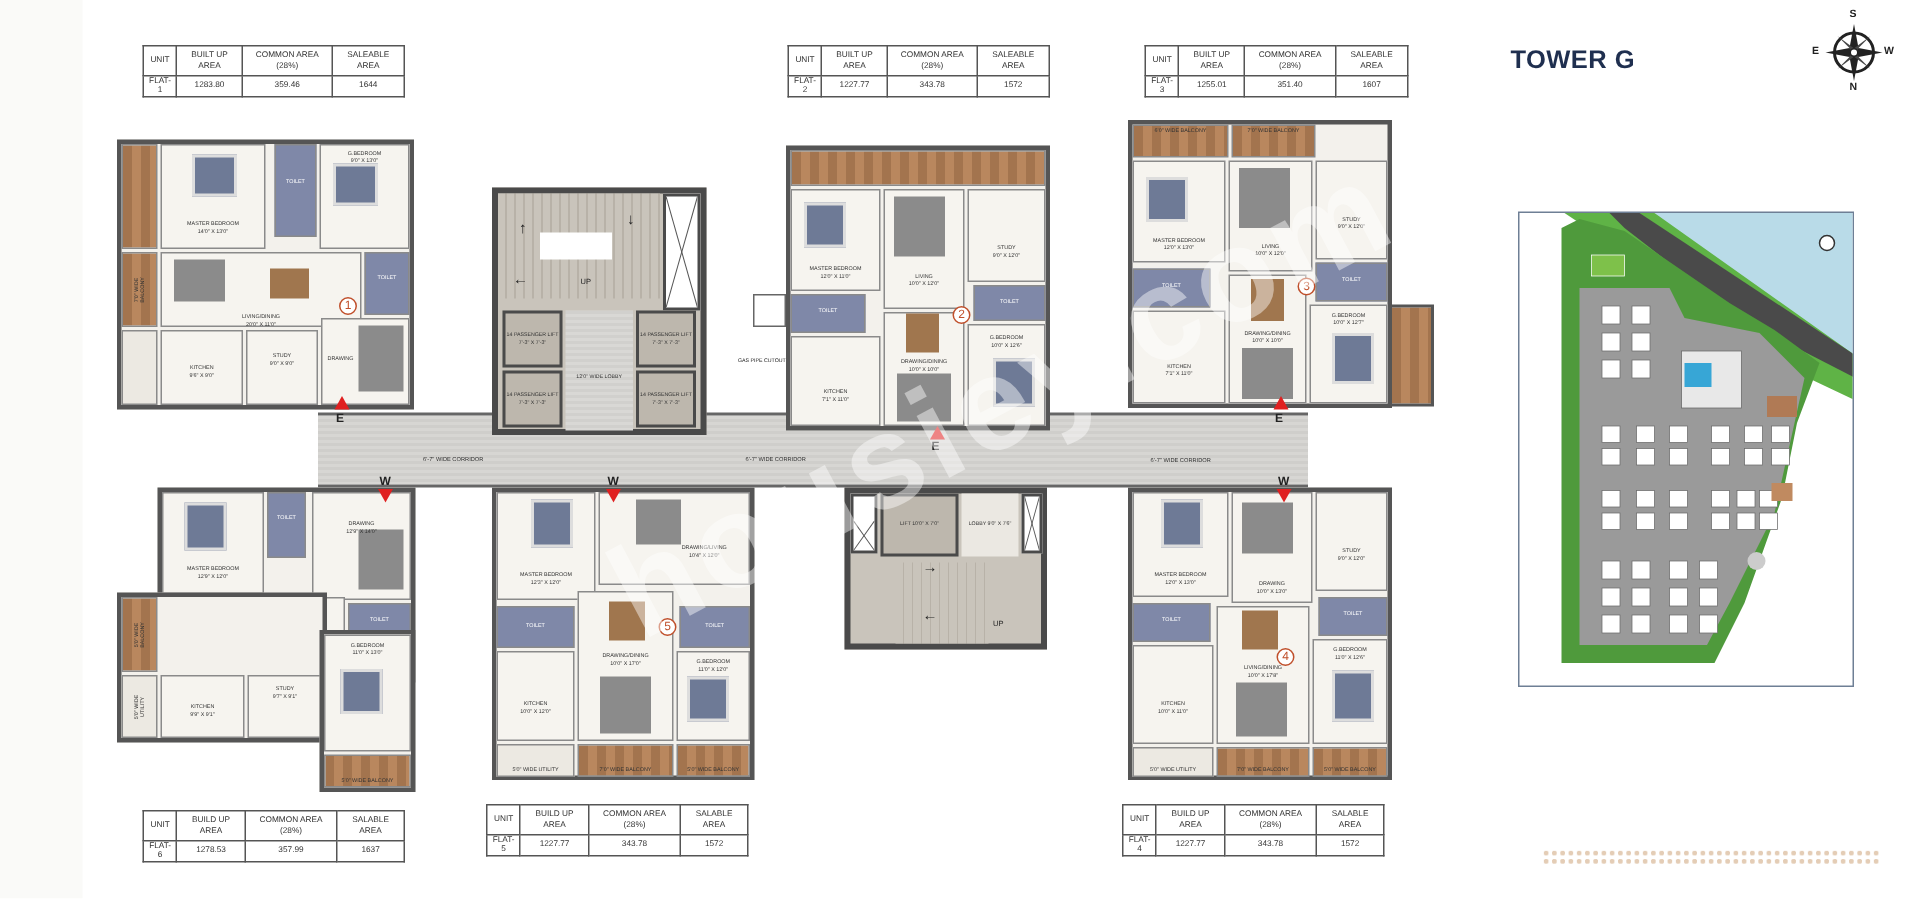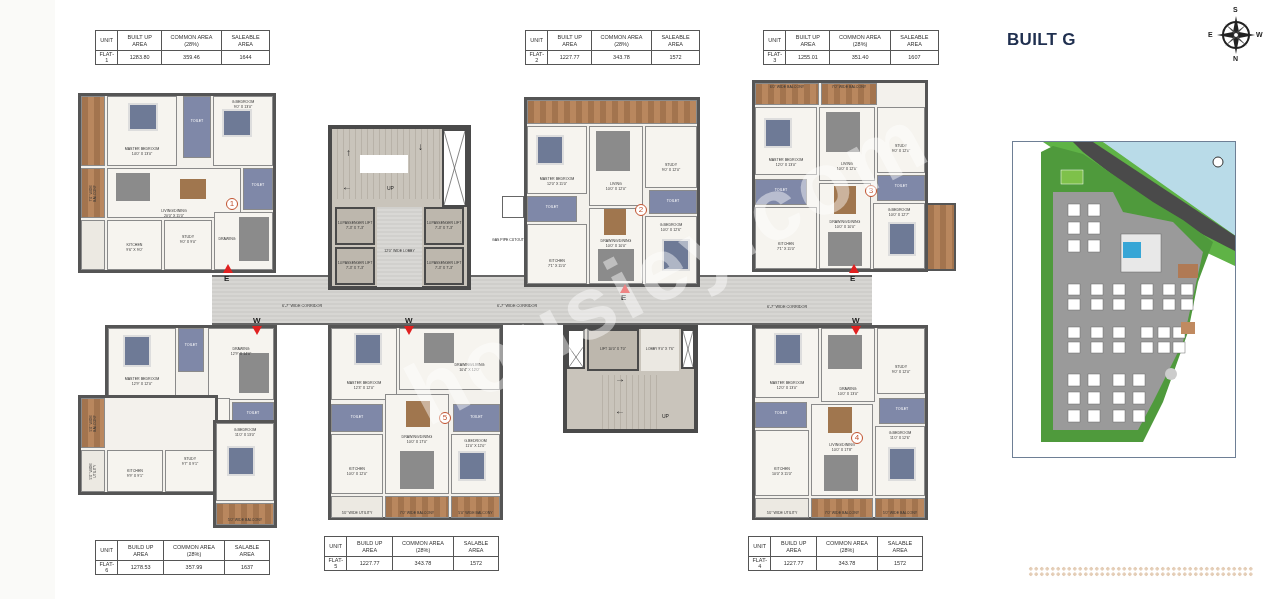--- a/index.html
+++ b/index.html
@@ -147,21 +147,21 @@
       </tr>
   <tr class="v">
         <td>FLAT-4</td>
         <td>1227.77</td>
         <td>343.78</td>
         <td>1572</td>
       </tr>
 </tbody>
   </table>
 
-<div class="tower-title">BUILT G</div>
+<div class="tower-title">TOWER G</div>
 <div class="compass">
   <svg width="52" height="58" viewBox="0 0 52 58">
     <circle cx="26" cy="29" r="13" fill="none" stroke="#222" stroke-width="2"></circle>
     <polygon points="26,10 29,26 26,29 23,26" fill="#222"></polygon>
     <polygon points="26,48 29,32 26,29 23,32" fill="#222"></polygon>
     <polygon points="7,29 23,26 26,29 23,32" fill="#222"></polygon>
     <polygon points="45,29 29,26 26,29 29,32" fill="#222"></polygon>
     <polygon points="15,18 27,27 26,29" fill="#444"></polygon>
     <polygon points="37,40 25,31 26,29" fill="#444"></polygon>
     <polygon points="37,18 25,27 26,29" fill="#444"></polygon>

